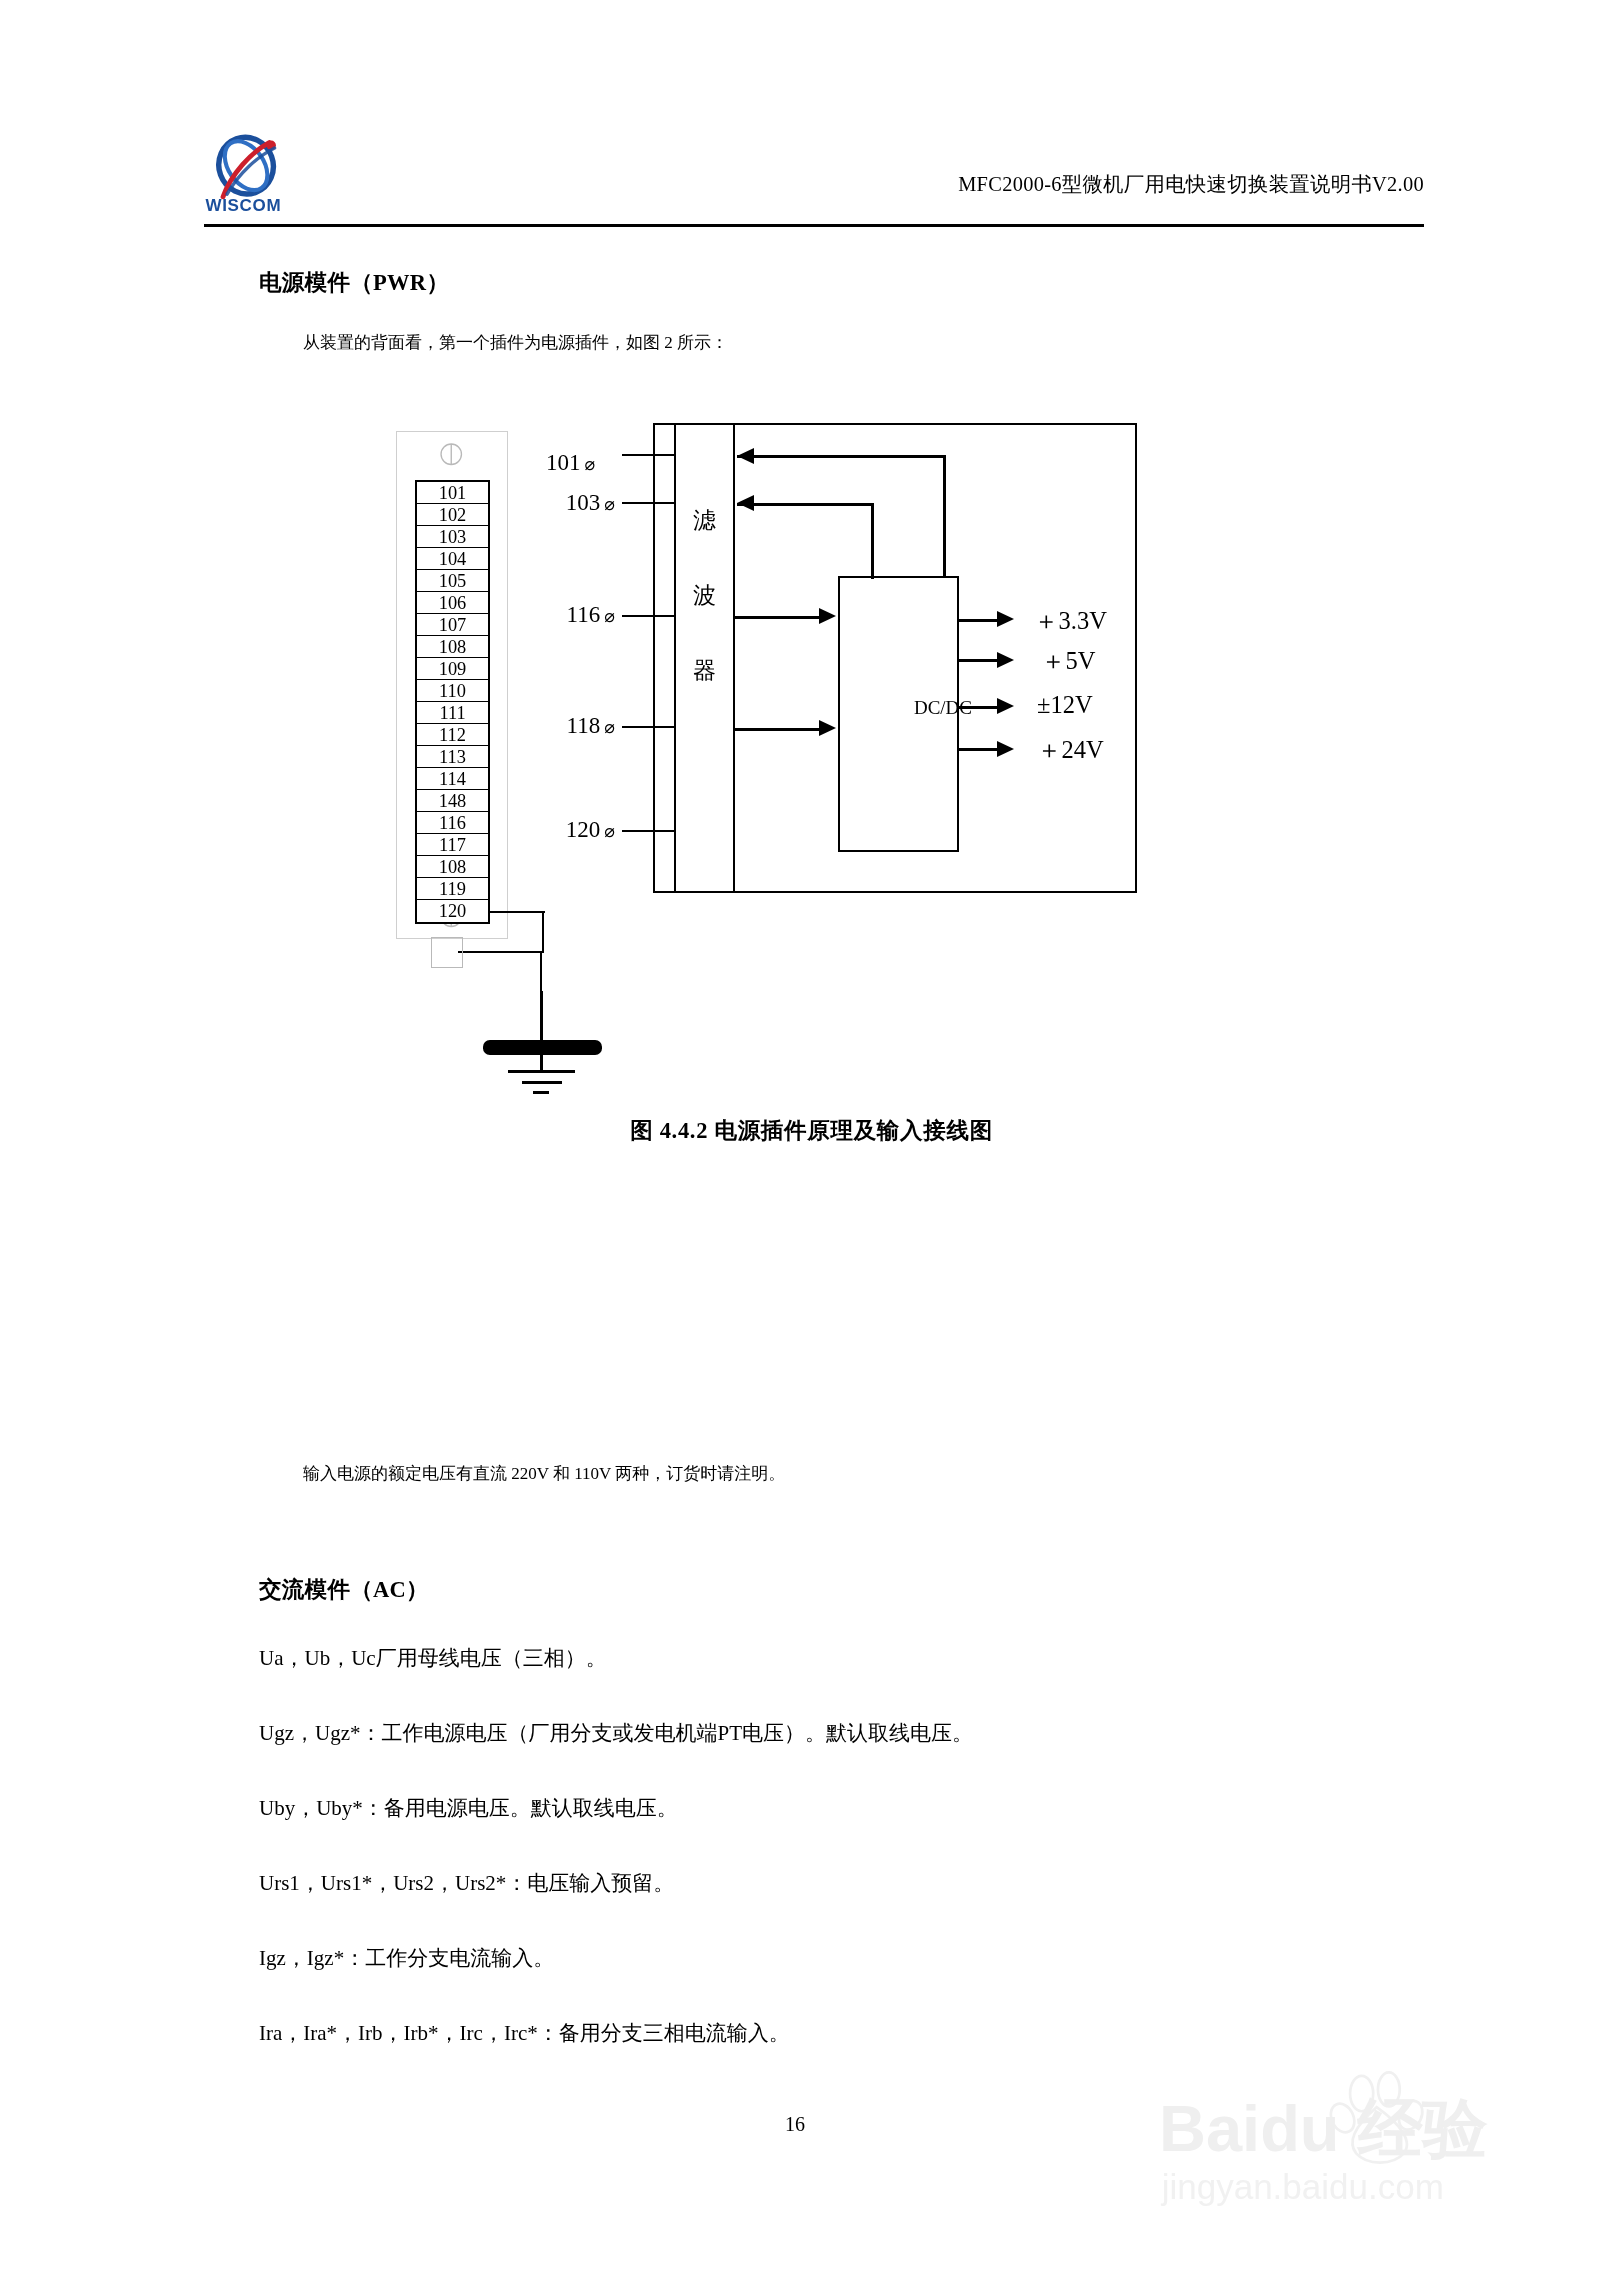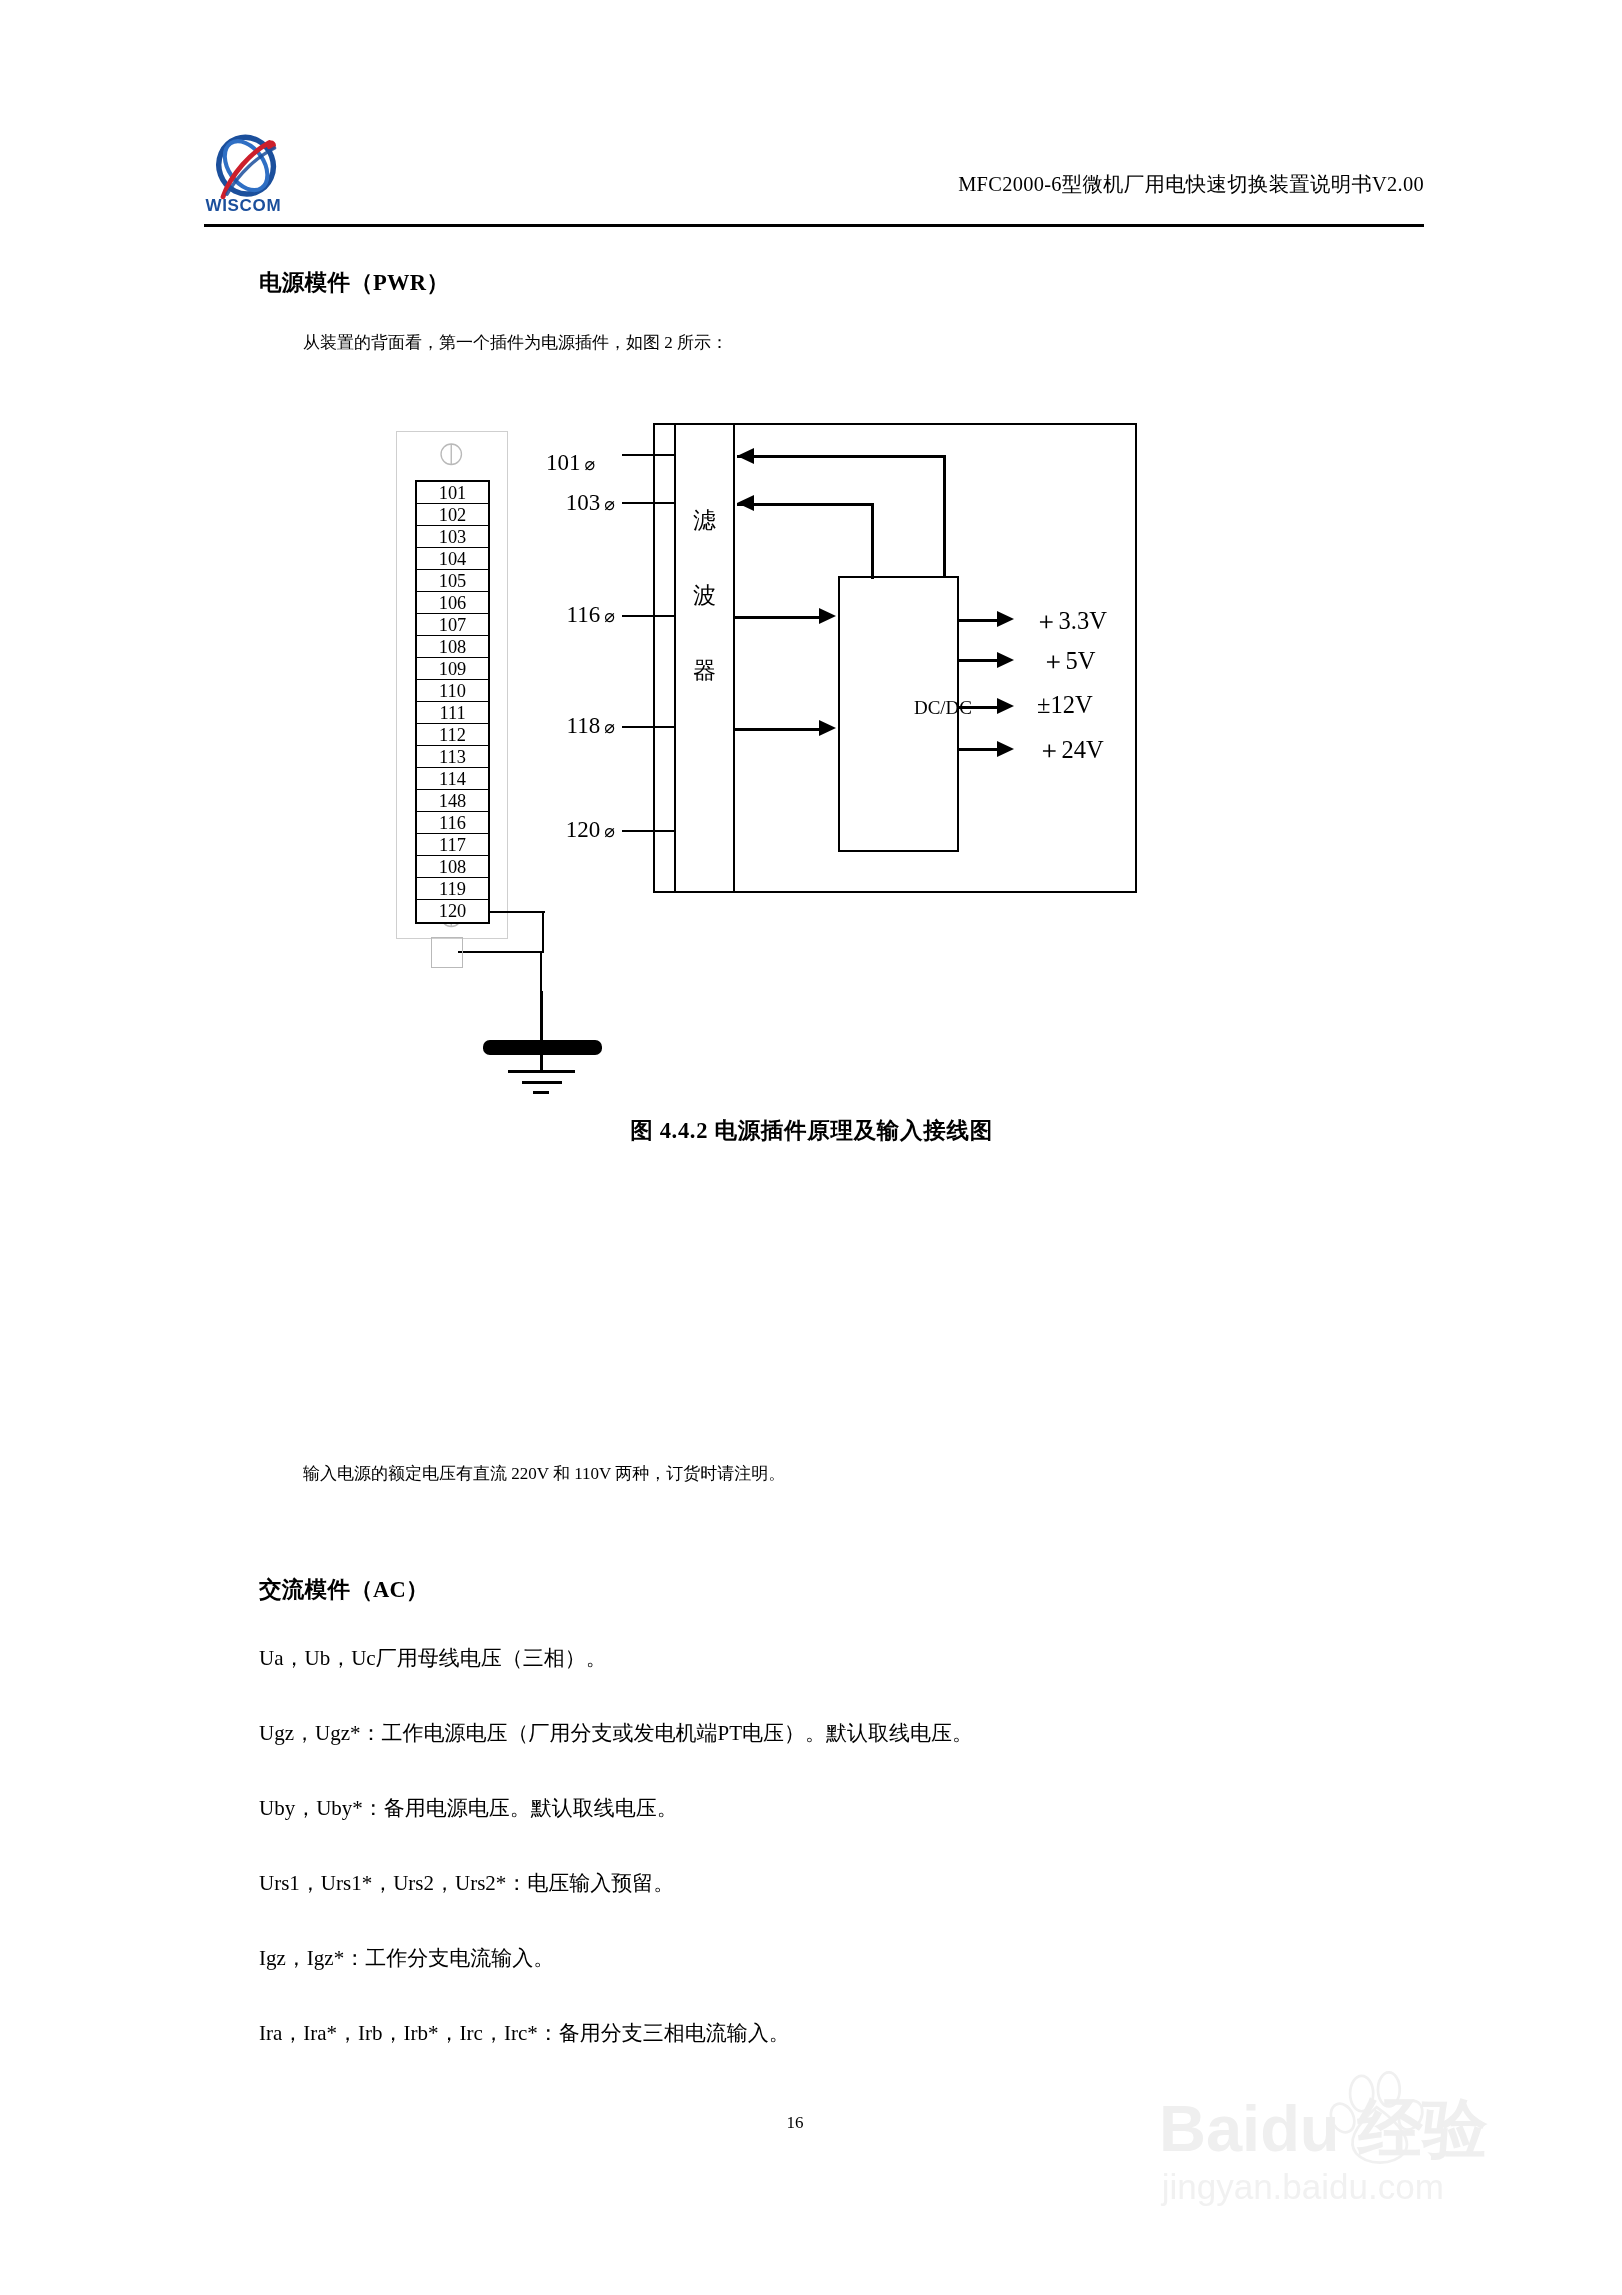--- a/index.html
+++ b/index.html
@@ -110,21 +110,21 @@
     font-weight: bold;
     letter-spacing: 0.7px;
   }
 
   .page-num {
     position: absolute;
     left: 0;
     top: 2113px;
     width: 1590px;
     text-align: center;
-    font-size: 17px;
+    font-size: 20px;
   }
 
   
   .figure {
     position: absolute;
     left: 382px;
     top: 423px;
     width: 913px;
     height: 661px;
   }

